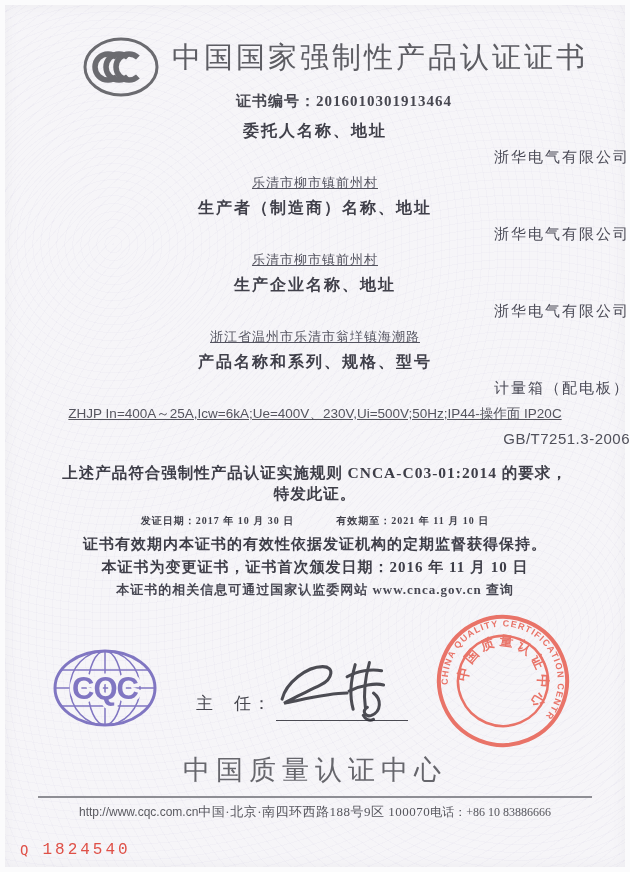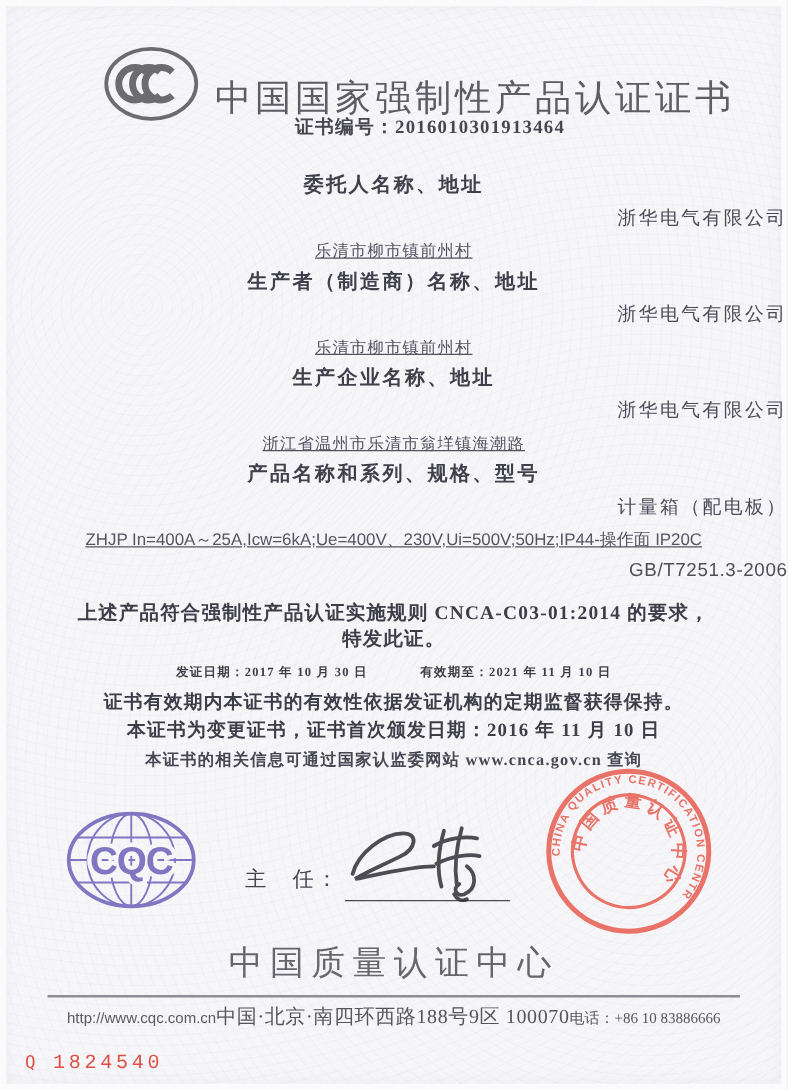--- a/index.html
+++ b/index.html
@@ -7,27 +7,27 @@
     position:relative;width:630px;height:872px;margin:0 auto;overflow:hidden;
     background:#f6f5f8;
     background-image:
       repeating-radial-gradient(circle at 18% 28%, rgba(150,140,195,0.045) 0 1px, transparent 1px 8px),
       repeating-radial-gradient(circle at 82% 72%, rgba(150,140,195,0.045) 0 1px, transparent 1px 8px);
     box-shadow: inset 0 0 0 5px #fbfbfc, inset 0 0 18px rgba(120,120,140,0.12);
     font-family:"Liberation Serif", serif; color:#4b4b54;
   }
   
   .ccc-logo{position:absolute;left:82px;top:36px;width:78px;height:62px;}
-  .title{position:absolute;left:158px;top:59px;width:444px;text-align:center;
+  .title{position:absolute;left:158px;top:38px;width:444px;text-align:center;
     font-family:"Liberation Sans", sans-serif;font-size:29px;font-weight:500;
     letter-spacing:3px;color:#5d5d63;}
   .certno{position:absolute;left:0;top:92px;width:100%;text-align:center;
     font-size:15px;font-weight:bold;color:#474750;letter-spacing:1px;padding-left:29px;}
   
-  .stack{position:absolute;left:0;top:136px;width:100%;text-align:center;}
+  .stack{position:absolute;left:0;top:118px;width:100%;text-align:center;}
   .sec-label{font-size:16px;font-weight:bold;line-height:26px;color:#40404a;letter-spacing:2px;}
   .sec-main{font-size:15px;line-height:26px;color:#4a4a56;letter-spacing:2px;text-align:right;}
   .sec-sub{font-size:13px;line-height:25px;color:#53535f;letter-spacing:1px;text-decoration:underline;}
   .spec-line{font-family:"Liberation Sans", sans-serif;font-size:13.5px;line-height:25px;color:#55555e;letter-spacing:0;}
   .std-line{font-family:"Liberation Sans", sans-serif;font-size:15px;line-height:26px;color:#4f4f59;letter-spacing:.5px;}
   .st1{margin-top:10px;font-size:15.5px;font-weight:bold;line-height:21px;color:#3e3e48;letter-spacing:1px;}
   .st2{font-size:15.5px;font-weight:bold;line-height:21px;color:#3e3e48;letter-spacing:1px;}
   .dates{margin-top:5px;font-size:10px;font-weight:bold;line-height:24px;color:#3e3e48;letter-spacing:1px;}
   .dates .gap{display:inline-block;width:42px;}
   .note1{font-size:15px;font-weight:bold;line-height:23px;color:#3e3e48;letter-spacing:1px;}
@@ -41,21 +41,21 @@
   .signature{position:absolute;left:276px;top:658px;width:132px;height:64px;}
   .seal{position:absolute;left:428px;top:606px;width:150px;height:150px;opacity:.92;}
   
   .orgname{position:absolute;left:0;top:752px;width:100%;text-align:center;
     font-family:"Liberation Sans", sans-serif;font-size:27px;font-weight:500;
     letter-spacing:6px;color:#66666c;}
   .rule{position:absolute;left:38px;top:796px;width:554px;height:2px;background:#8e8e94;}
   .footer{position:absolute;left:38px;top:803px;width:554px;display:flex;
     justify-content:center;align-items:baseline;}
   .footer .url{font-family:"Liberation Sans", sans-serif;font-size:12px;color:#5a5a60;}
-  .footer .addr{font-size:16px;color:#55555c;letter-spacing:.5px;}
+  .footer .addr{font-size:13px;color:#55555c;letter-spacing:.5px;}
   .footer .phone{font-size:12px;color:#55555c;}
   .serial{position:absolute;left:20px;top:841px;display:flex;align-items:center;
     font-family:"DejaVu Sans Mono", monospace;color:#df5047;}
   .serial .pfx{font-size:14px;margin-right:14px;}
   .serial .num{font-size:16px;letter-spacing:3px;font-family:Liberation Mono, monospace;}
 </style>
 </head>
 <body>
 
 <div class="page">

